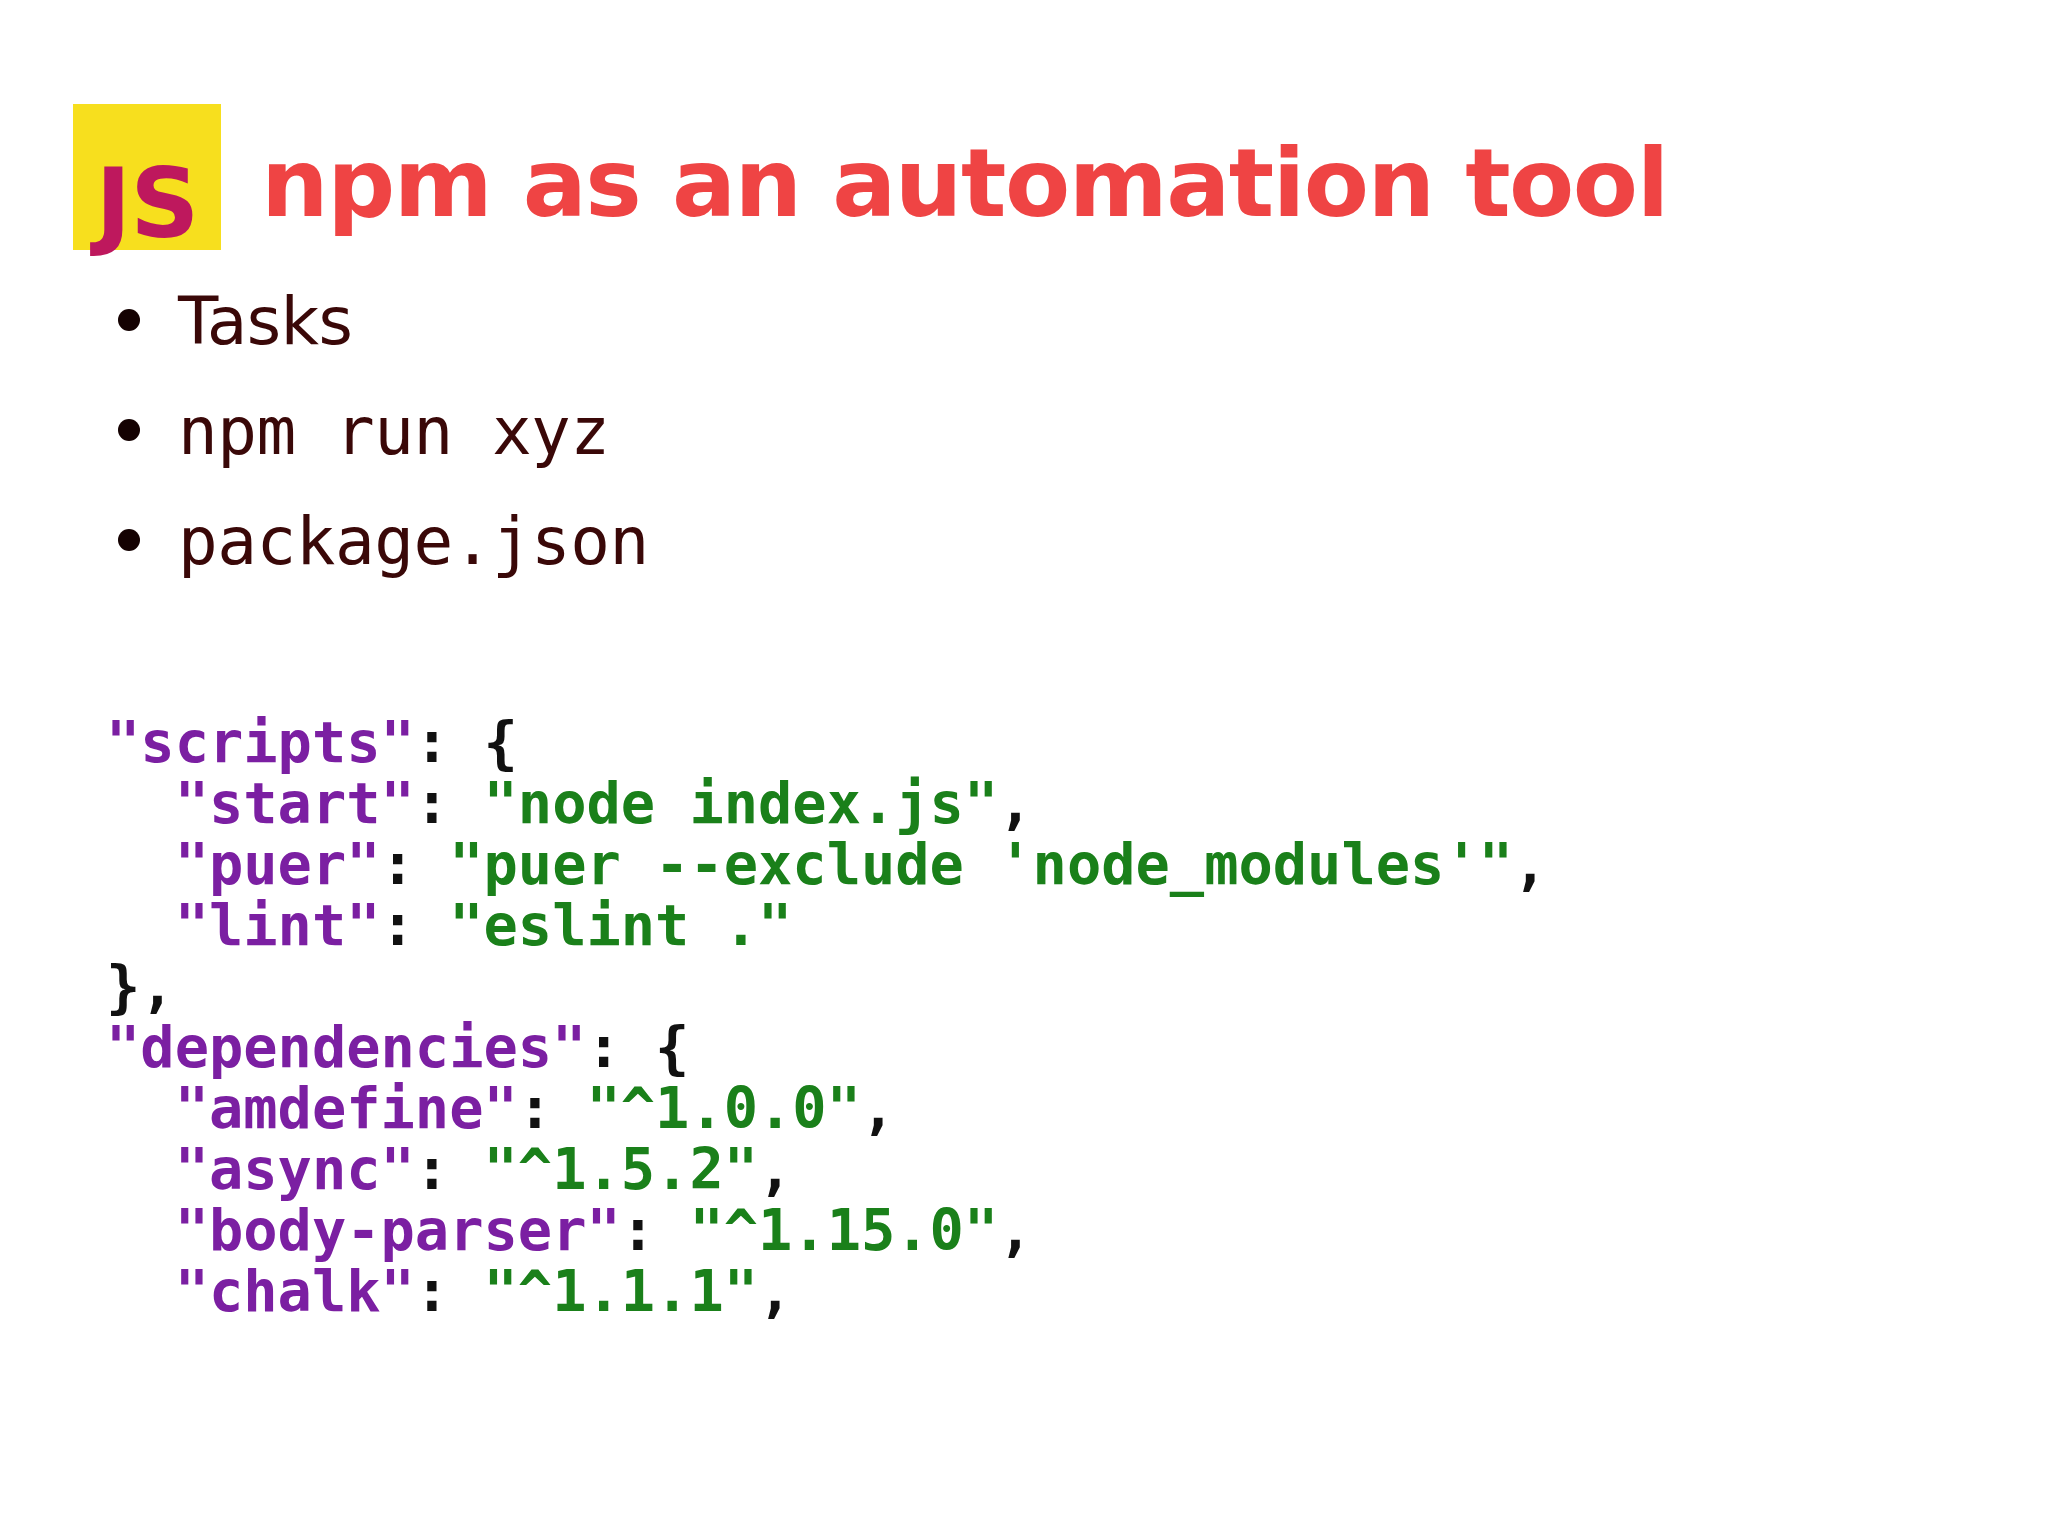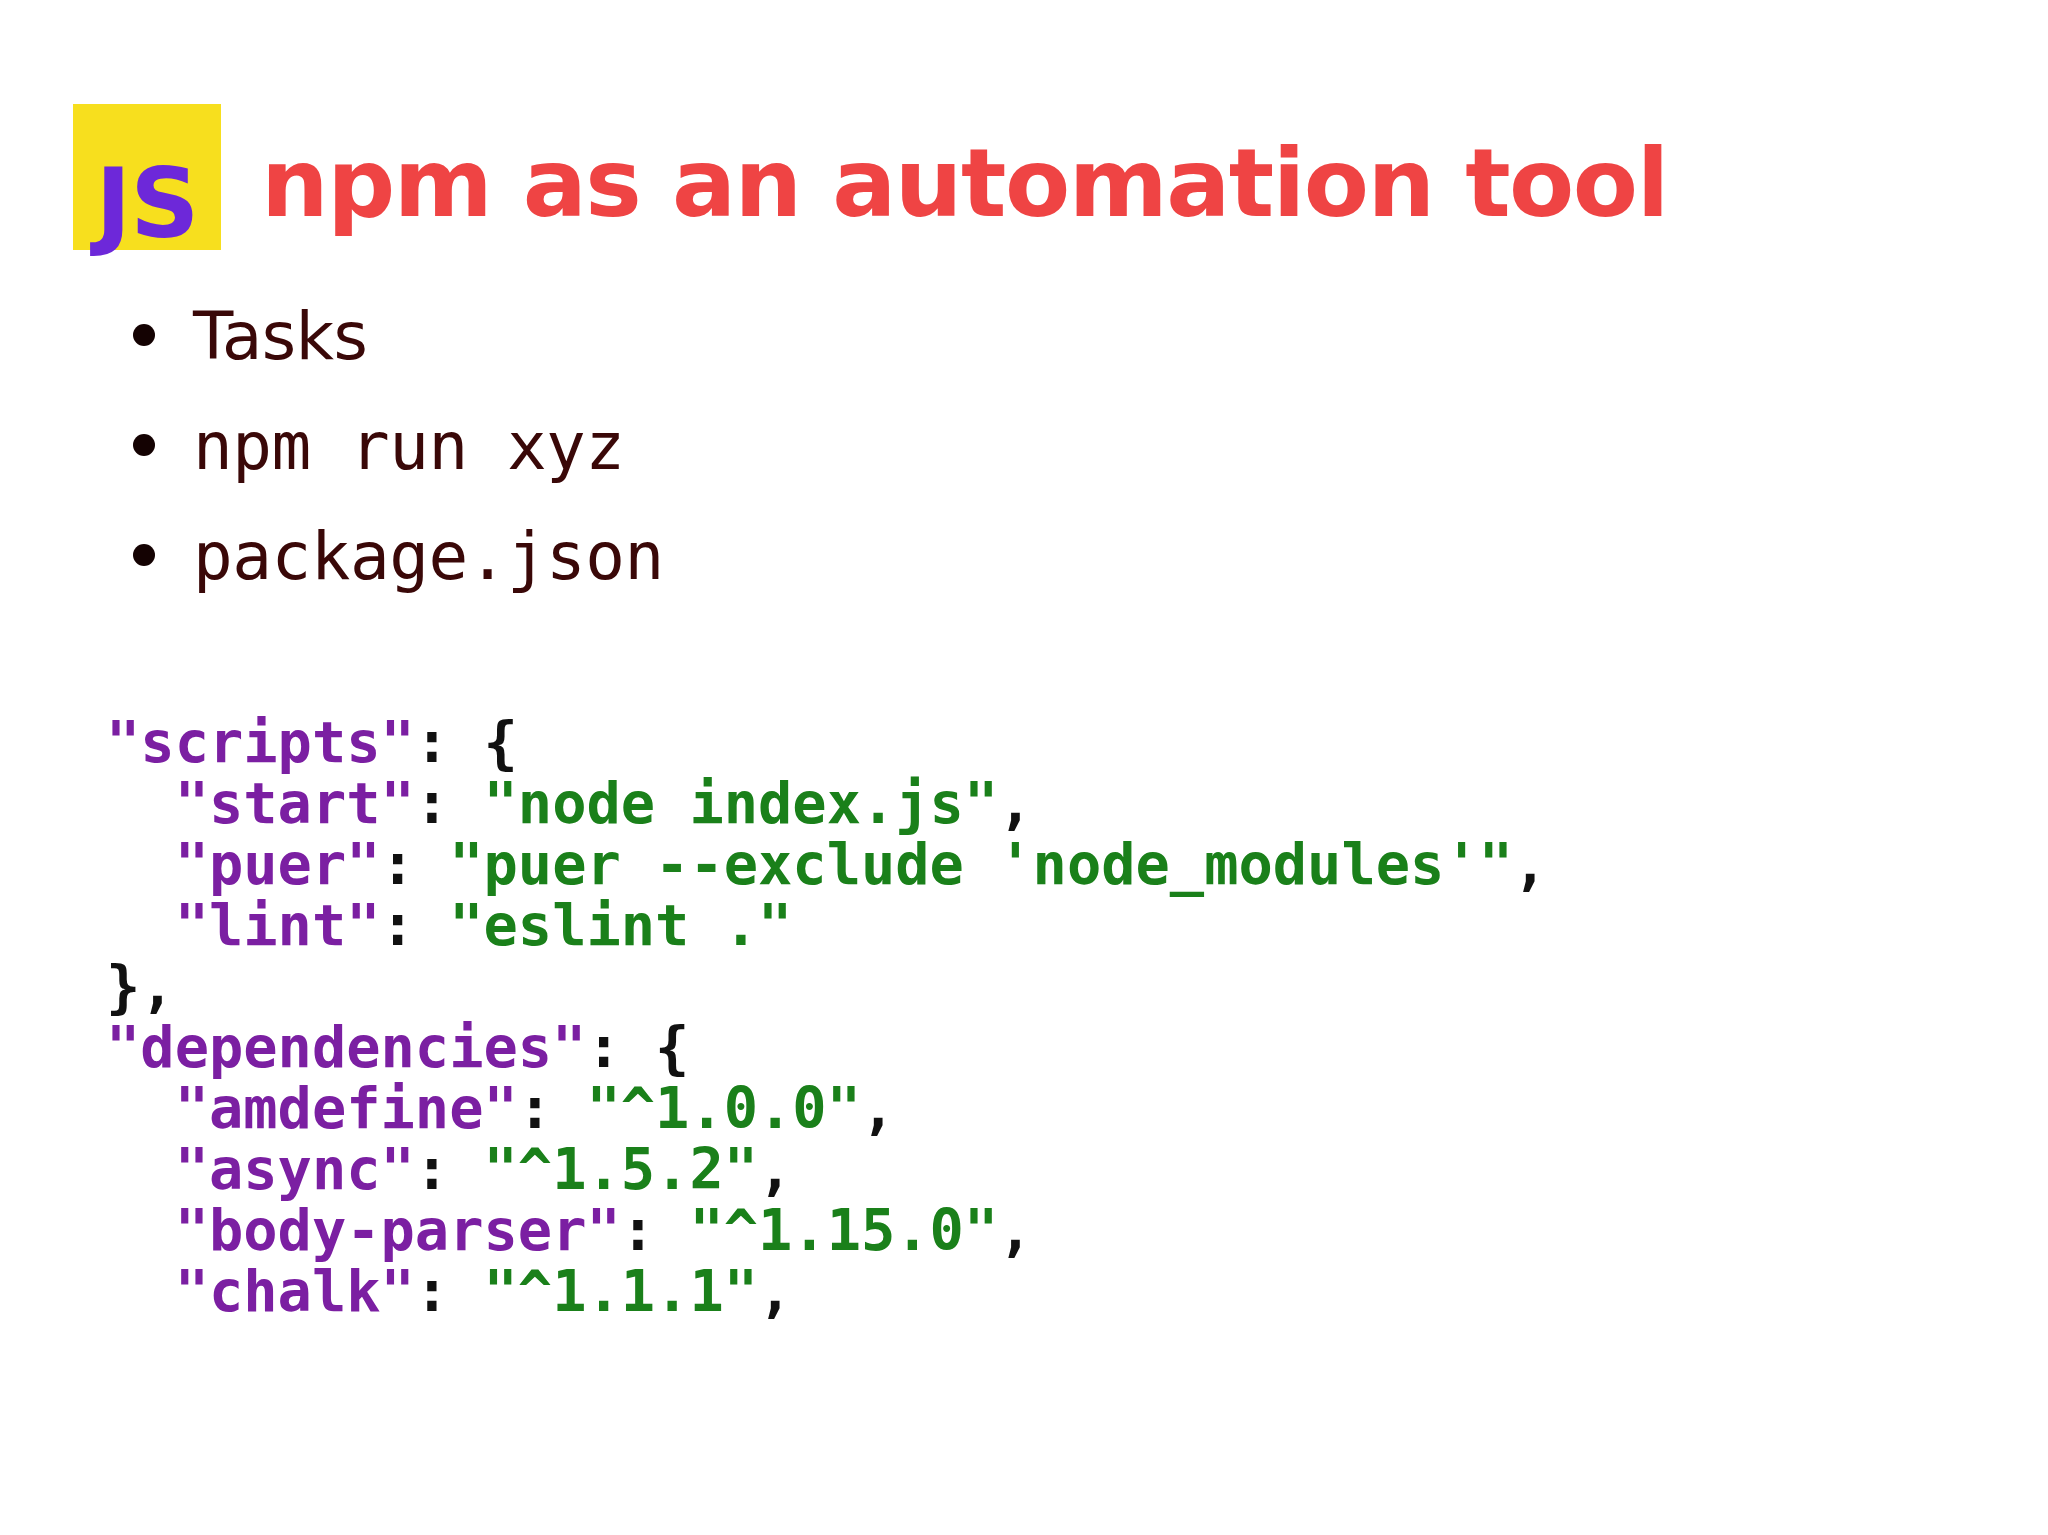--- a/index.html
+++ b/index.html
@@ -37,42 +37,42 @@
     align-items: flex-end;
     justify-content: center;
     box-sizing: border-box;
     padding-bottom: 2px;
   }
   .js-badge-text {
     font-family: "DejaVu Sans", sans-serif;
     font-weight: bold;
     font-size: 96px;
     line-height: 0.92;
-    color: #6d28d9;
+    color: #be185d;
     letter-spacing: -1px;
   }
   .title-text {
     margin-left: 40px;
     font-family: "DejaVu Sans", sans-serif;
     font-weight: bold;
     font-size: 95px;
     line-height: 1;
     color: #ef4444;
     white-space: nowrap;
     letter-spacing: -1.5px;
     position: relative;
     top: 6px;
   }
 
   
   .bullets {
     position: absolute;
     left: 118px;
     top: 285px;
-    margin: 15px;
+    margin: 0;
     padding: 0;
     list-style: none;
   }
   .bullet-item {
     display: flex;
     align-items: baseline;
     margin-bottom: 36px;
     color: #3a0808;
   }
   .bullet-dot {

